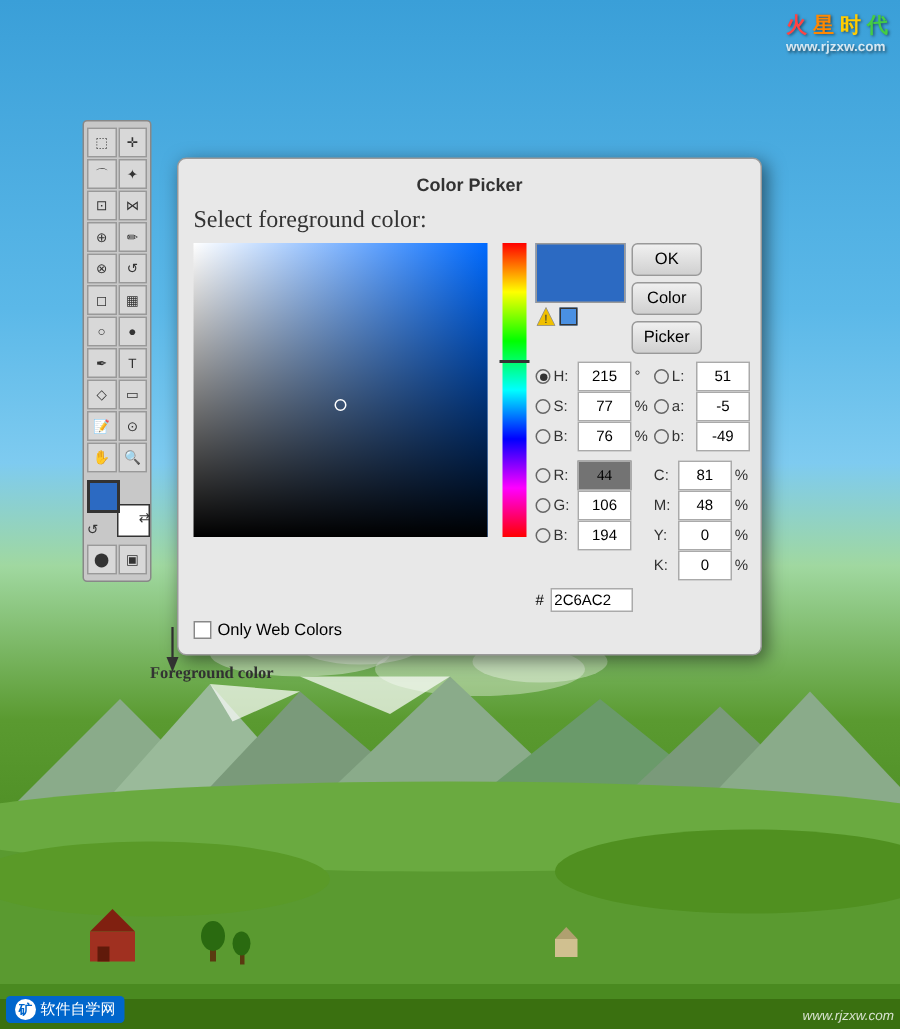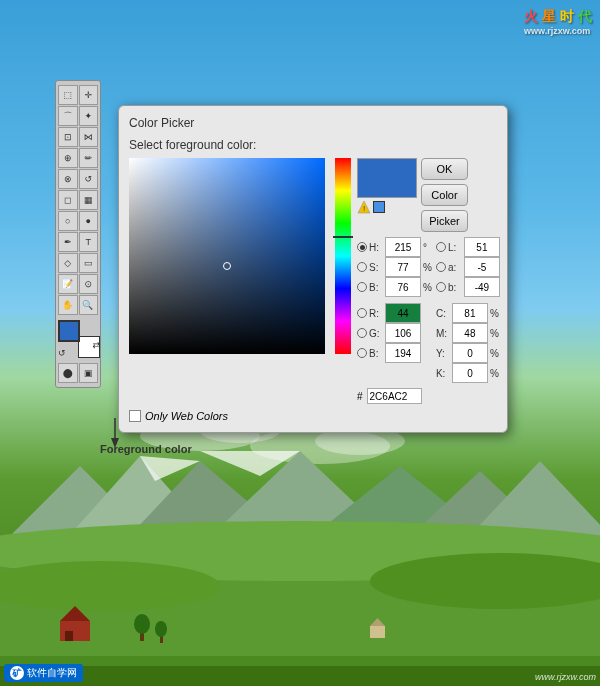--- a/index.html
+++ b/index.html
@@ -92,30 +92,32 @@
       width: 390px;
       background: #e8e8e8;
       border: 1px solid #999;
       border-radius: 6px;
       box-shadow: 3px 3px 12px rgba(0,0,0,0.5);
       z-index: 20;
       padding: 10px;
     }
 
     .dialog-title {
+      text-align: center;
       font-size: 12px;
-      font-weight: normal;
+      font-weight: bold;
       color: #333;
       margin-bottom: 8px;
     }
 
     .dialog-header {
-      font-size: 12px;
+      font-size: 16px;
       color: #333;
       margin-bottom: 6px;
+      font-family: Liberation Serif, serif;
     }
 
     .dialog-body {
       display: flex;
       flex-direction: row;
       gap: 6px;
     }
 
     
     .color-field {
@@ -257,21 +259,22 @@
       width: 36px;
       height: 20px;
       border: 1px solid #aaa;
       background: white;
       font-size: 10px;
       text-align: center;
       padding: 0 2px;
     }
 
     .field-input.highlighted {
-      background: #15803d;
+      background: #737373;
+      font-family: Liberation Serif, serif;
     }
 
     .field-unit {
       font-size: 10px;
       color: #333;
       min-width: 6px;
     }
 
     .hex-row {
       display: flex;
@@ -291,21 +294,20 @@
       padding: 0 2px;
     }
 
     .checkbox-row {
       display: flex;
       flex-direction: row;
       align-items: center;
       gap: 4px;
       font-size: 11px;
       margin-top: 6px;
-      font-style: italic;
     }
 
     .checkbox {
       width: 12px;
       height: 12px;
       border: 1px solid #888;
       background: white;
     }
 
     
@@ -603,14 +605,14 @@
     <div class="checkbox"></div>
     <span>Only Web Colors</span>
   </div>
 </div>
 
 <div style="position:absolute; top:408px; left:105px; z-index:15;">
   <svg width="80" height="50" viewBox="0 0 80 50">
     <line x1="10" y1="10" x2="10" y2="35" stroke="#333" stroke-width="1.5"></line>
     <polygon points="6,30 10,40 14,30" fill="#333"></polygon>
   </svg>
-  <div style="position:absolute; top:35px; left:-5px; font-size:11px; color:#333; font-weight:bold; white-space:nowrap;">Foreground color</div>
+  <div style="position:absolute; top:35px; left:-5px; font-size:11px; color:#333; font-weight:bold; white-space:nowrap;font-family:Liberation Serif, serif;">Foreground color</div>
 </div>
 
 </body></html>

